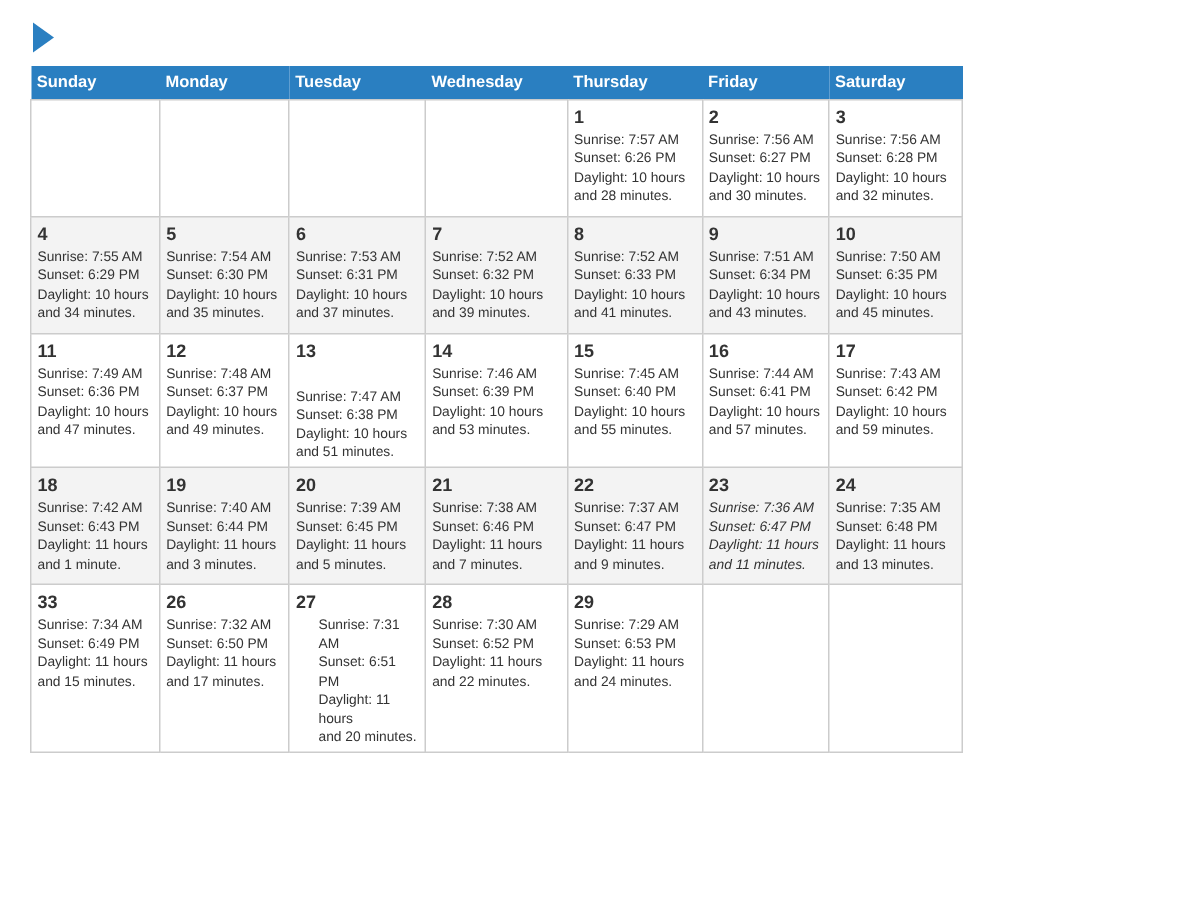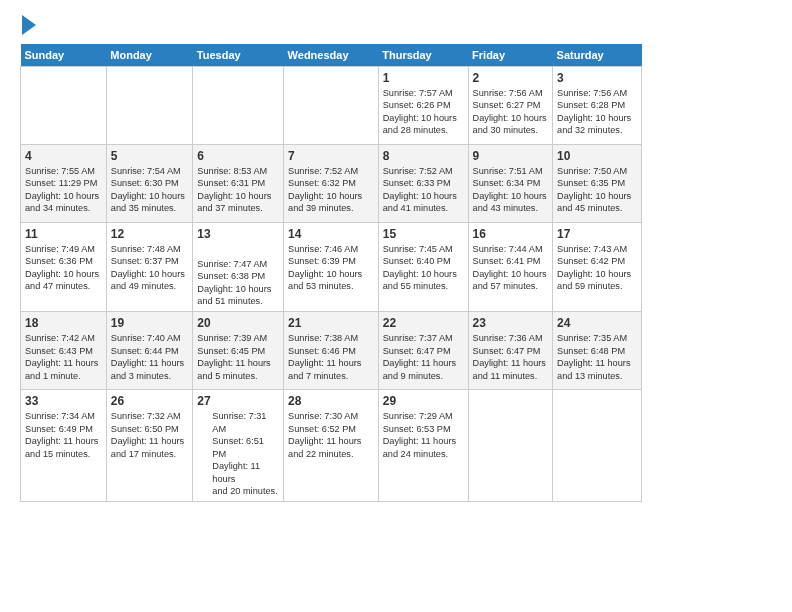--- a/index.html
+++ b/index.html
@@ -151,34 +151,34 @@
             <div class="day-info" style="white-space: pre-line;">Sunrise: 7:56 AM
 Sunset: 6:28 PM
 Daylight: 10 hours
 and 32 minutes.</div>
           </td>
         </tr>
         <tr>
           <td>
             <span class="day-num">4</span>
             <div class="day-info" style="white-space: pre-line;">Sunrise: 7:55 AM
-Sunset: 11:29 PM
+Sunset: 6:29 PM
 Daylight: 10 hours
 and 34 minutes.</div>
           </td>
           <td>
             <span class="day-num">5</span>
             <div class="day-info" style="white-space: pre-line;">Sunrise: 7:54 AM
 Sunset: 6:30 PM
 Daylight: 10 hours
 and 35 minutes.</div>
           </td>
           <td>
             <span class="day-num">6</span>
-            <div class="day-info" style="white-space: pre-line;">Sunrise: 8:53 AM
+            <div class="day-info" style="white-space: pre-line;">Sunrise: 7:53 AM
 Sunset: 6:31 PM
 Daylight: 10 hours
 and 37 minutes.</div>
           </td>
           <td>
             <span class="day-num">7</span>
             <div class="day-info" style="white-space: pre-line;">Sunrise: 7:52 AM
 Sunset: 6:32 PM
 Daylight: 10 hours
 and 39 minutes.</div>
@@ -287,21 +287,21 @@
           </td>
           <td>
             <span class="day-num">22</span>
             <div class="day-info" style="white-space: pre-line;">Sunrise: 7:37 AM
 Sunset: 6:47 PM
 Daylight: 11 hours
 and 9 minutes.</div>
           </td>
           <td>
             <span class="day-num">23</span>
-            <div class="day-info" style="white-space: pre-line;">Sunrise: 7:36 AM
+            <div class="day-info" style="white-space: pre-line; font-style: italic;">Sunrise: 7:36 AM
 Sunset: 6:47 PM
 Daylight: 11 hours
 and 11 minutes.</div>
           </td>
           <td>
             <span class="day-num">24</span>
             <div class="day-info" style="white-space: pre-line;">Sunrise: 7:35 AM
 Sunset: 6:48 PM
 Daylight: 11 hours
 and 13 minutes.</div>

